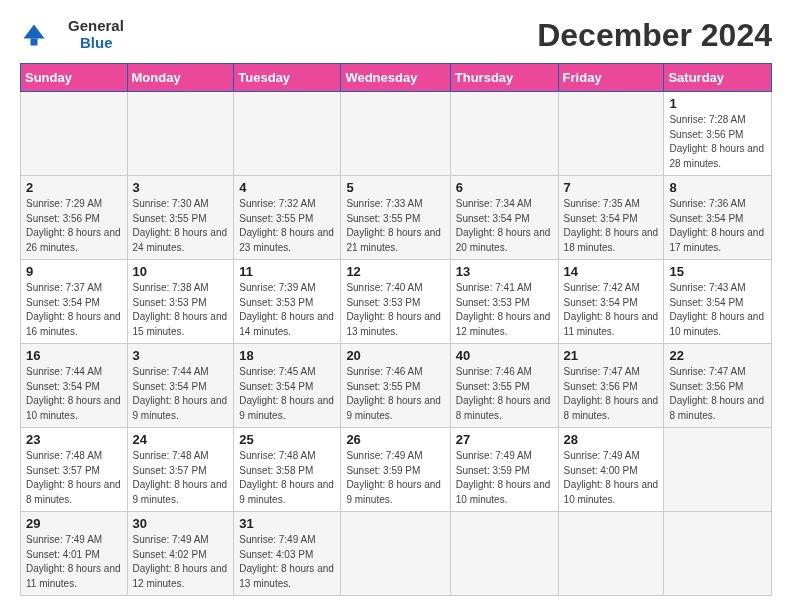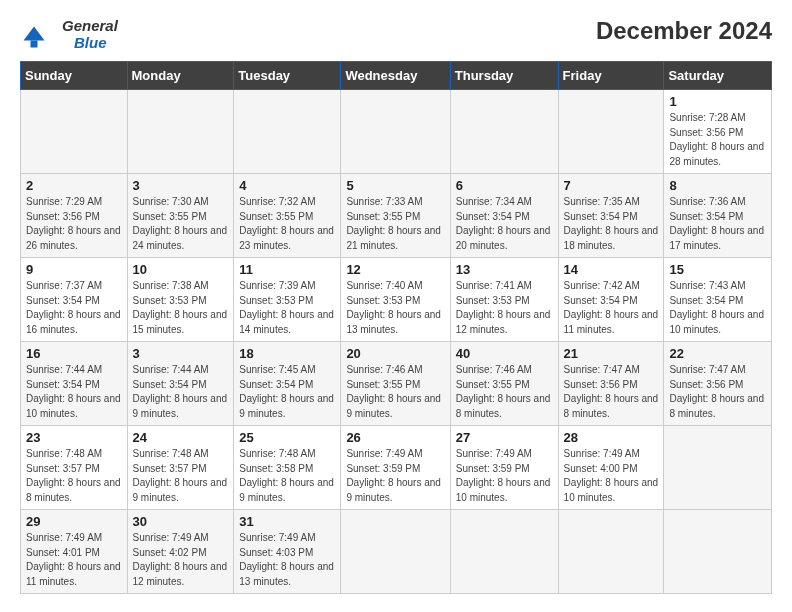--- a/index.html
+++ b/index.html
@@ -15,56 +15,55 @@
       padding: 18px 20px 12px 20px;
     }
     .header-row {
       display: flex;
       align-items: flex-start;
       justify-content: space-between;
       margin-bottom: 10px;
     }
     .logo {
       display: flex;
-      align-items: flex-end;
-      gap: 14px;
-      font-style: italic;
+      align-items: center;
+      gap: 20px;
     }
     .logo-text {
       font-size: 15px;
       font-weight: bold;
       color: #333;
       line-height: 1.1;
     }
     .logo-blue { color: #1565c0; margin-left: 12px; }
     .logo-icon {
       width: 28px;
       height: 28px;
     }
     .title-block {
       text-align: right;
     }
     .main-title {
-      font-size: 24px;
+      font-size: 32px;
       font-weight: bold;
       color: #333;
       line-height: 1.1;
     }
     .subtitle {
       font-size: 15px;
       color: #555;
       margin-top: 2px;
     }
     .calendar {
       width: 100%;
       border-collapse: collapse;
       font-size: 10.5px;
     }
     .calendar thead tr th {
-      background: #404040;
+      background: #ec4899;
       color: #fff;
       padding: 6px 4px;
       text-align: left;
       font-size: 13px;
       font-weight: bold;
       border: 1px solid #1565c0;
     }
     .calendar tbody tr td {
       border: 1px solid #ccc;
       vertical-align: top;

